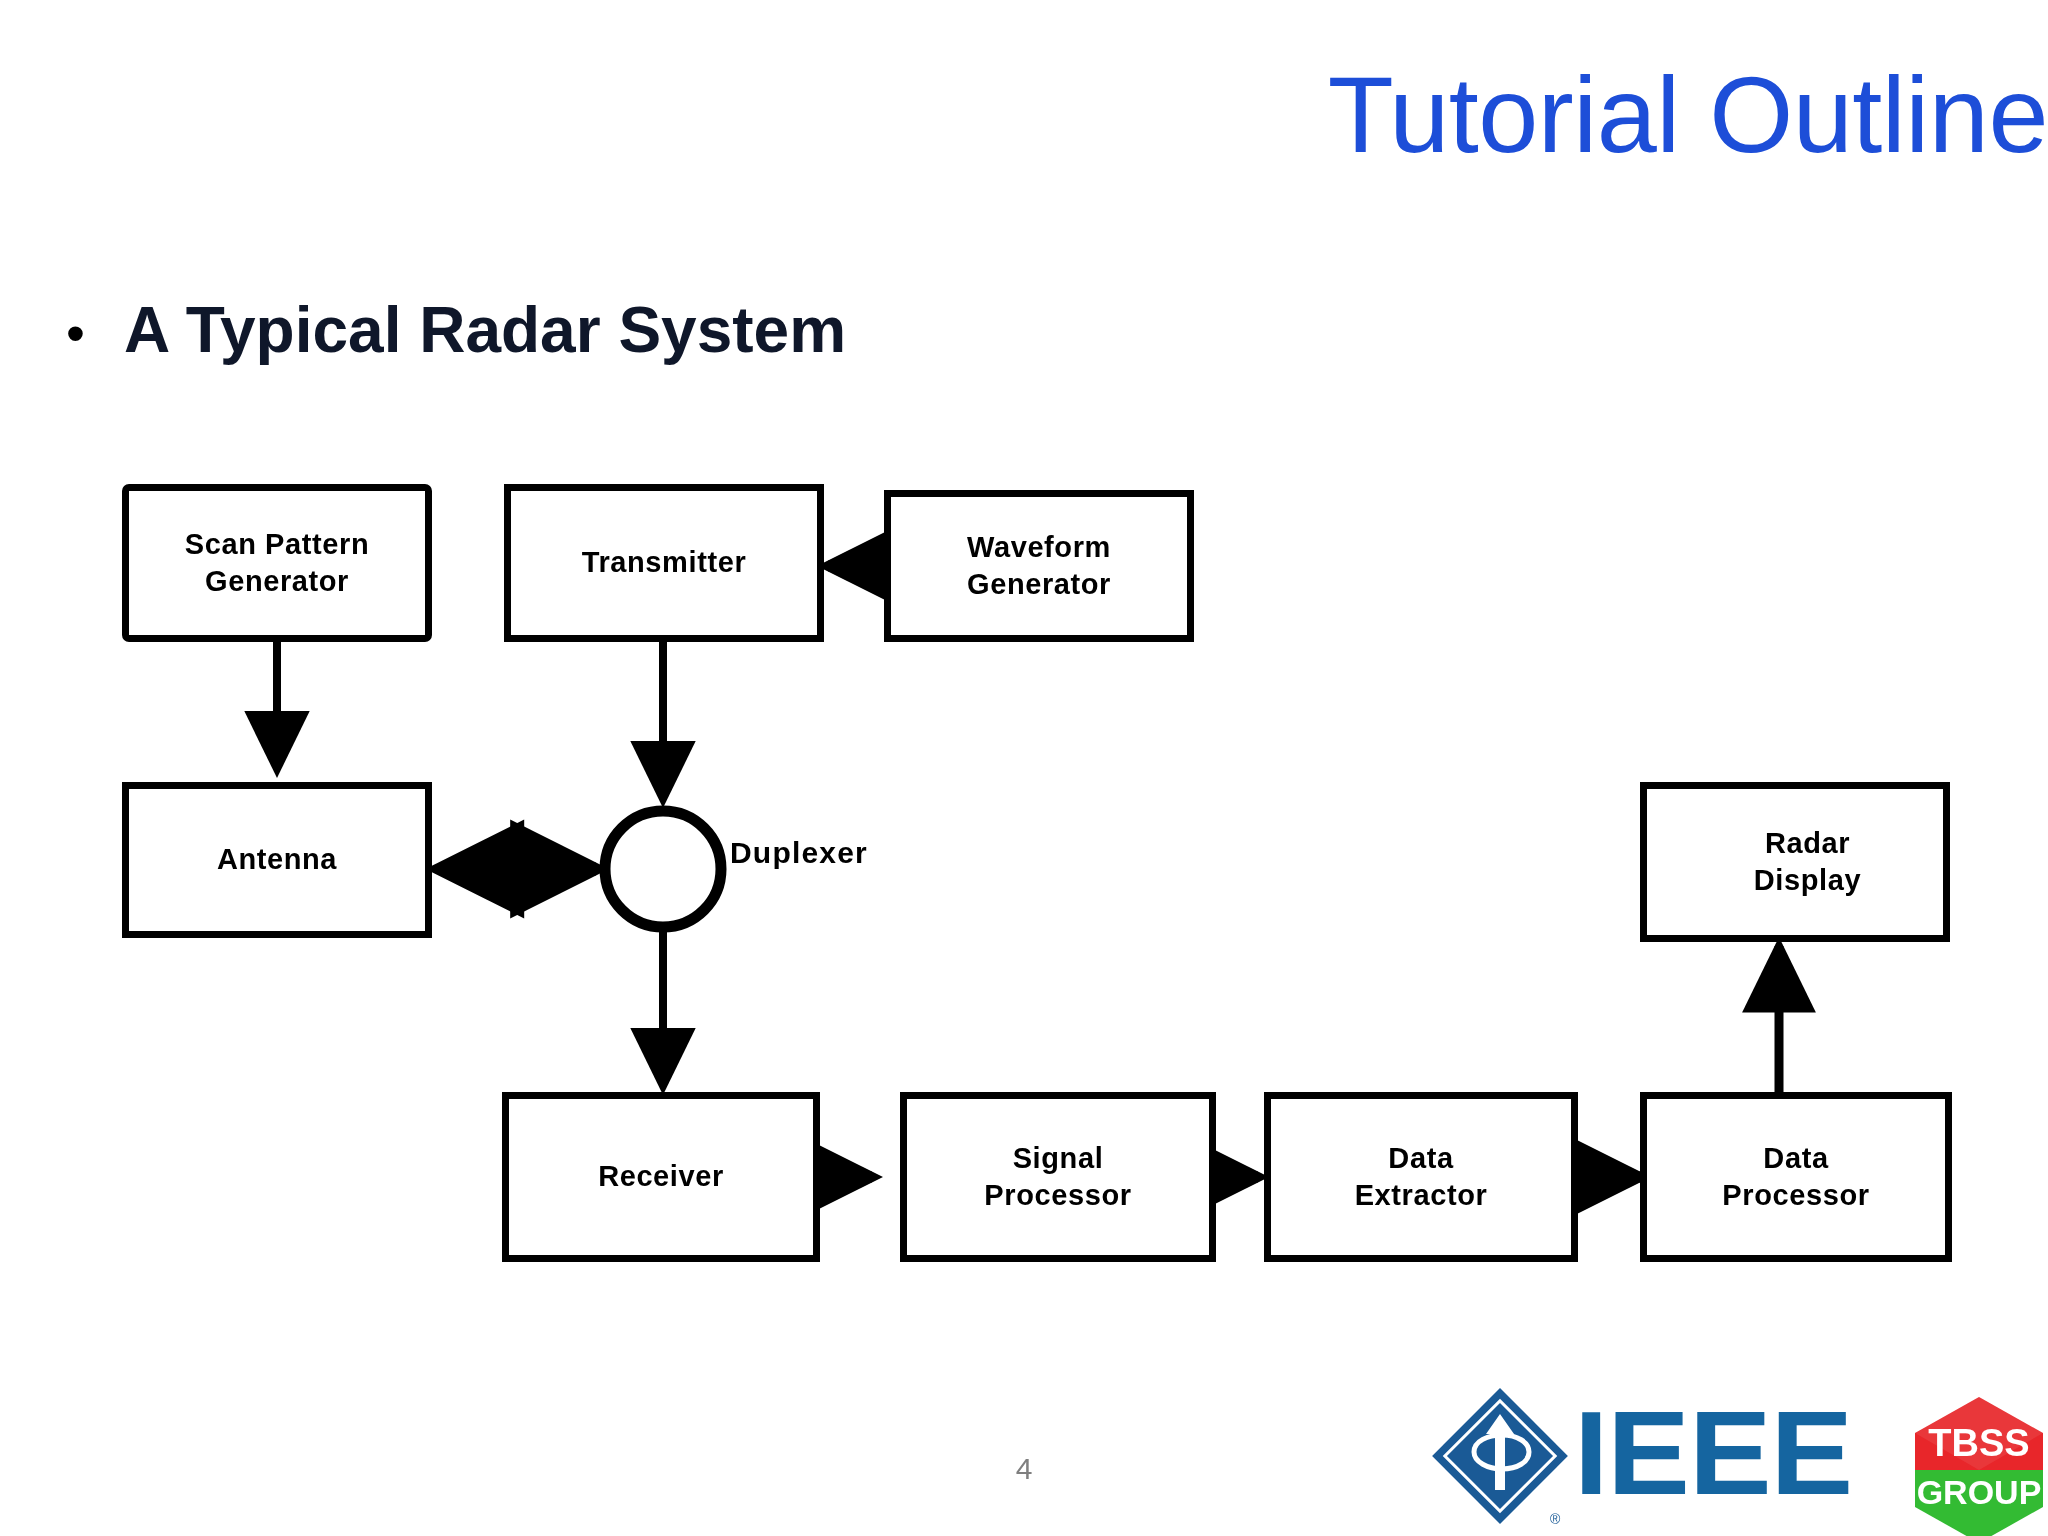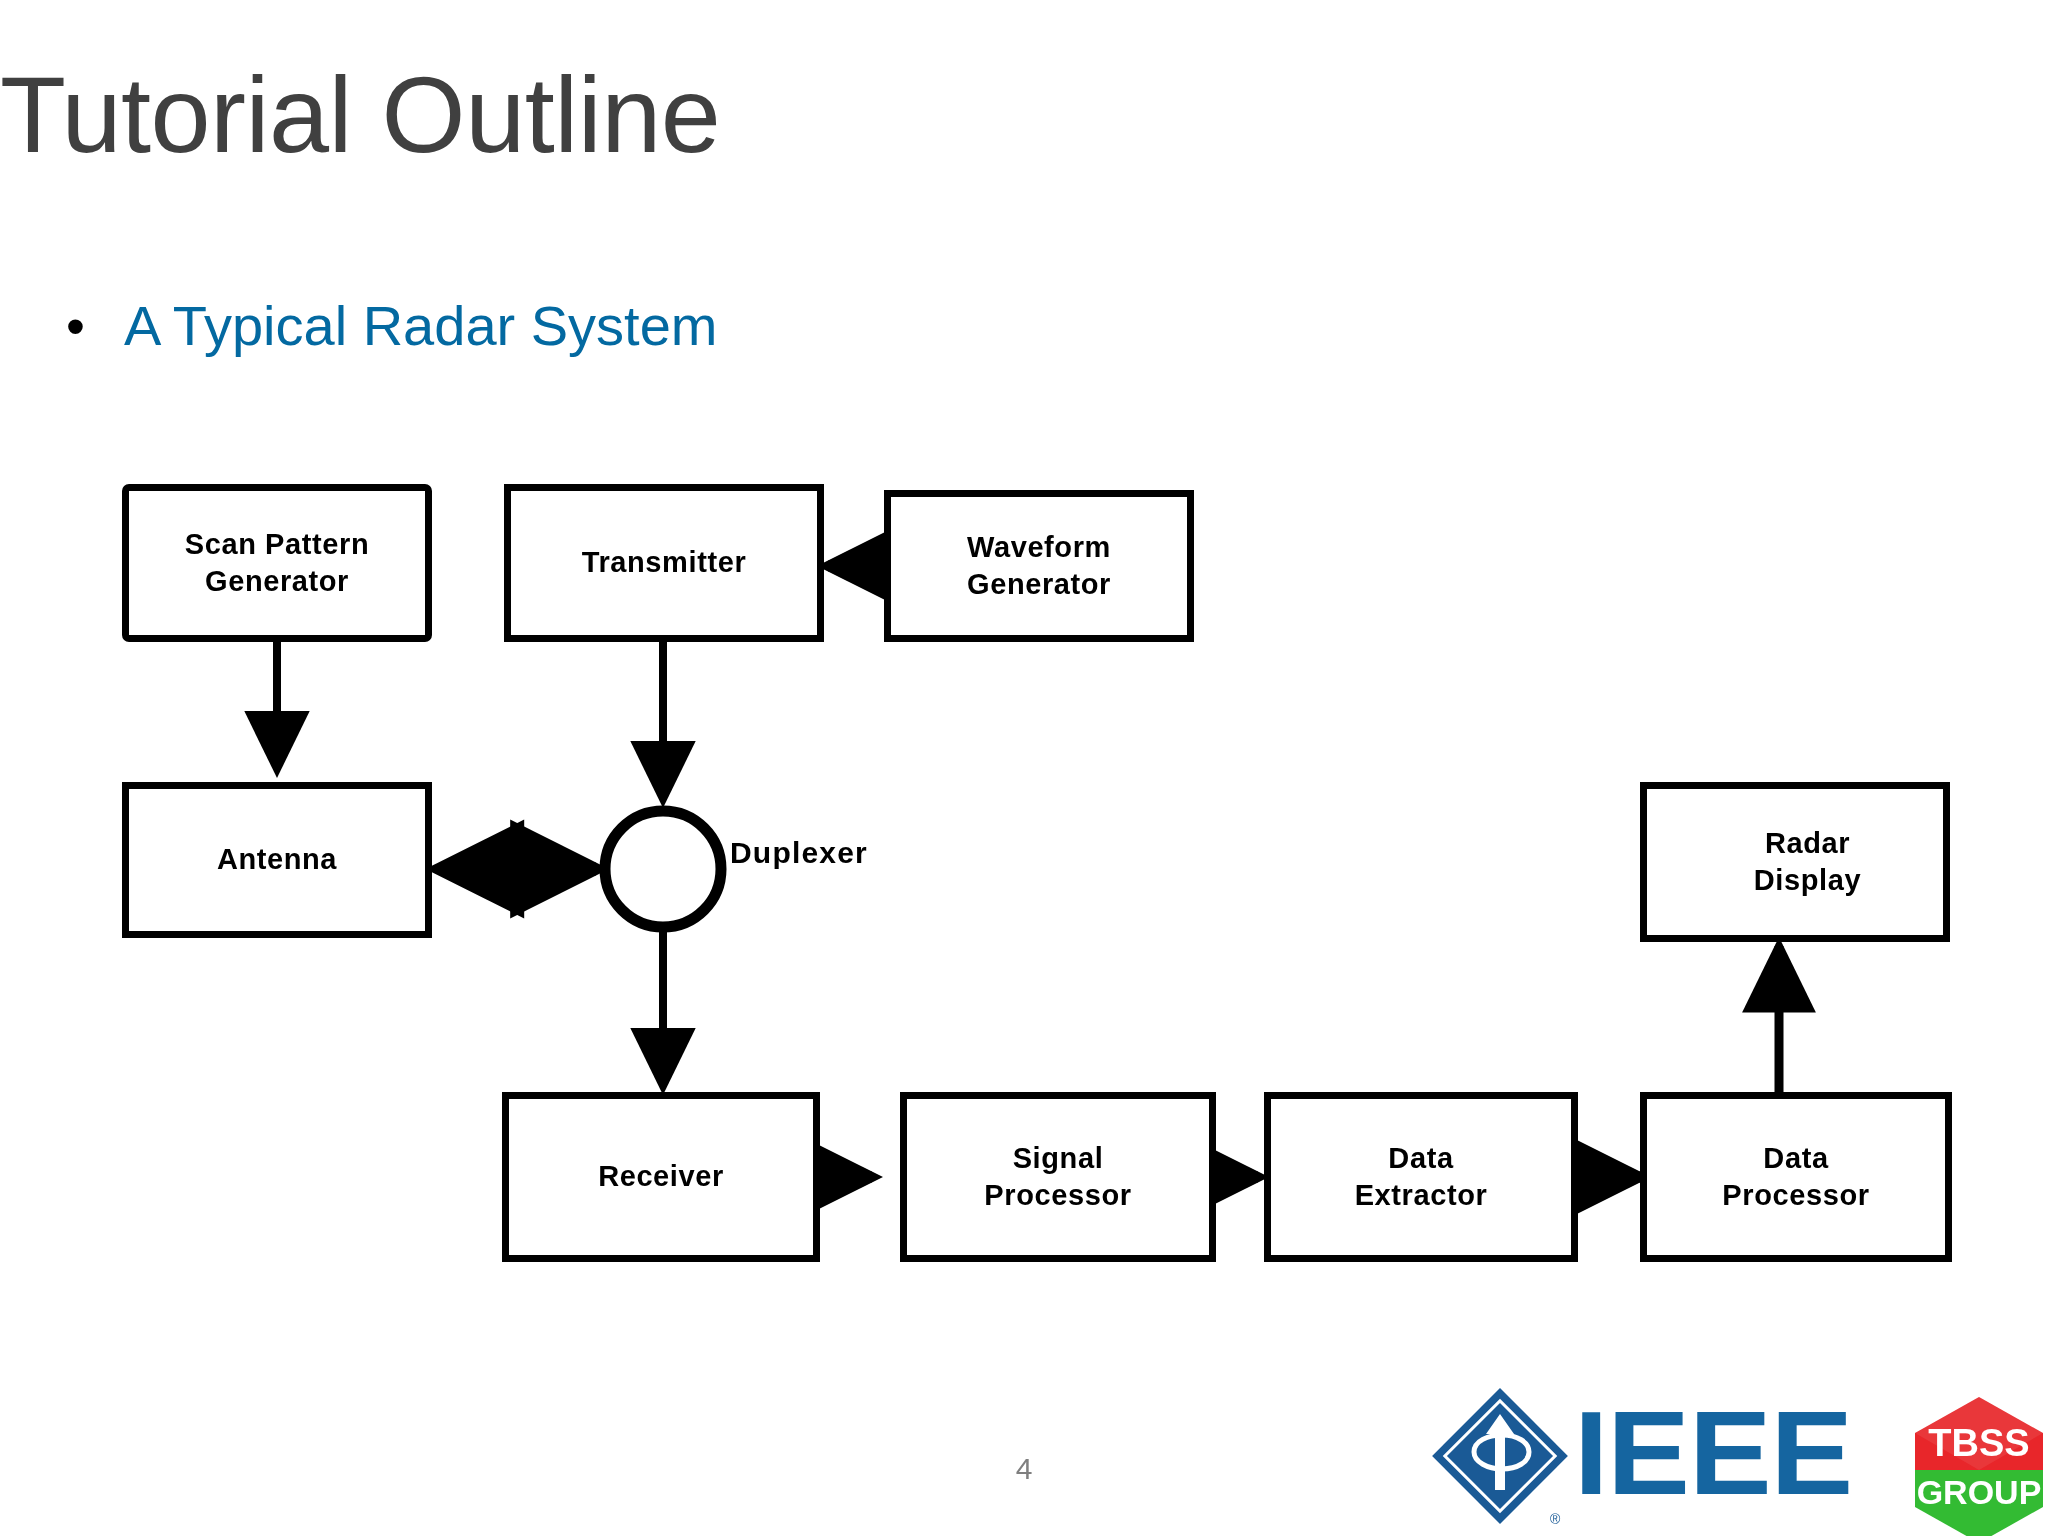--- a/index.html
+++ b/index.html
@@ -15,27 +15,27 @@
     font-family: "Liberation Sans", sans-serif;
     color: #000000;
   }
 
   
   #slide-title {
     position: absolute;
     left: 0;
     top: 58px;
     width: 2048px;
-    text-align: left;
+    text-align: right;
     font-family: "Liberation Sans", sans-serif;
     font-size: 108px;
     font-weight: 400;
     line-height: 1.05;
     letter-spacing: -0.5px;
-    color: #404040;
+    color: #1d4ed8;
     white-space: nowrap;
   }
 
   
   #bullet-row {
     position: absolute;
     left: 66px;
     top: 298px;
     display: flex;
     align-items: baseline;
@@ -43,24 +43,24 @@
   }
   #bullet-dot {
     font-size: 54px;
     line-height: 1;
     width: 58px;
     display: inline-block;
     color: #000;
   }
   #bullet-text {
     font-family: "Liberation Sans", sans-serif;
-    font-size: 56px;
-    font-weight: 400;
+    font-size: 64px;
+    font-weight: 700;
     line-height: 1;
-    color: #0369a1;
+    color: #0f172a;
     white-space: nowrap;
   }
 
   
   #diagram {
     position: absolute;
     left: 0;
     top: 0;
     width: 2048px;
     height: 1536px;

